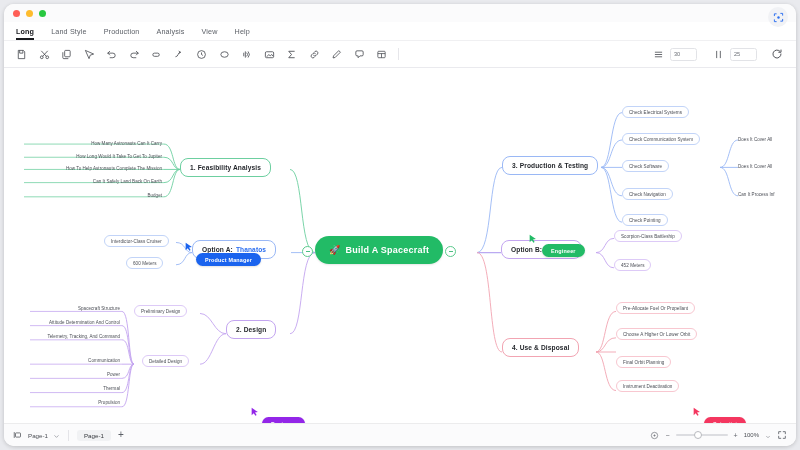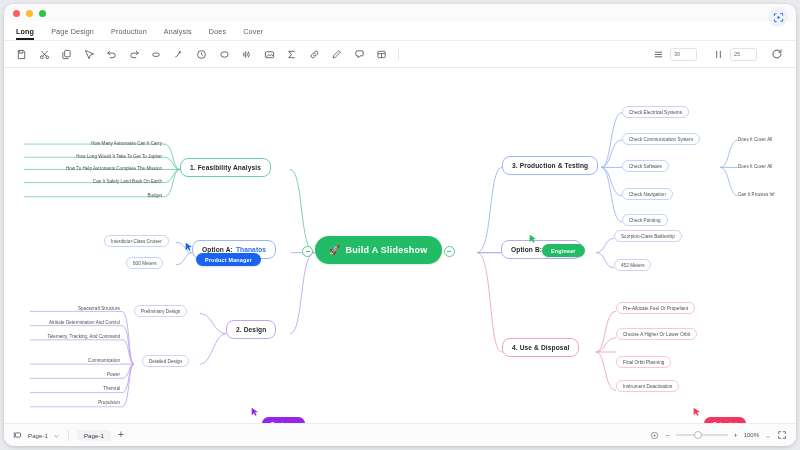--- a/index.html
+++ b/index.html
@@ -153,25 +153,25 @@
     <div class="focus-btn">
       <svg width="11" height="11" viewBox="0 0 24 24" fill="none" stroke="#2b6ef0" stroke-width="2.1" stroke-linecap="round">
         <path d="M3 8V4h4M17 3h4v4M21 16v4h-4M7 21H3v-4"></path>
         <circle cx="12" cy="12" r="2.6" fill="#2b6ef0" stroke="none"></circle>
       </svg>
     </div>
   </div>
 
   <div class="menubar">
     <div class="menu-item active">Long</div>
-    <div class="menu-item">Page Design</div>
+    <div class="menu-item">Land Style</div>
     <div class="menu-item">Production</div>
     <div class="menu-item">Analysis</div>
-    <div class="menu-item">Does</div>
-    <div class="menu-item">Cover</div>
+    <div class="menu-item">View</div>
+    <div class="menu-item">Help</div>
   </div>
 
   <div class="toolbar">
     <div class="tb-icon">
       <svg width="11" height="11" viewBox="0 0 24 24" fill="none" stroke="currentColor" stroke-width="1.7">
           <path d="M5 3h11l3 3v15H5z"></path>
           <path d="M8 3v6h7V3"></path>
         </svg>
     </div>
     <div class="tb-icon">
@@ -354,21 +354,21 @@
           <path d="M592 280 C 602 280 600 240 612 240"></path>
           <path d="M592 280 C 602 280 600 266 612 266"></path>
           <path d="M592 280 L 612 280"></path>
           <path d="M592 280 C 602 280 600 318 612 318"></path>
         </g>
       </g>
     </svg>
 
     <div class="node root" style="left:311px;top:168px;height:28px;">
       <span>🚀</span>
-      <span>Build A Slideshow</span>
+      <span>Build A Spacecraft</span>
       <div class="toggle" style="left:-13px;top:9.5px;"></div>
       <div class="toggle" style="right:-13px;top:9.5px;"></div>
     </div>
 
     <div class="node main-node c-green" style="left:176px;top:90px;height:19px;">
       <span>1. Feasibility Analysis</span>
     </div>
     <div class="node leaf-node" style="left:40px;top:70px;width:120px;height:10px;">
         <span>How Many Astronauts Can It Carry</span>
       </div>

